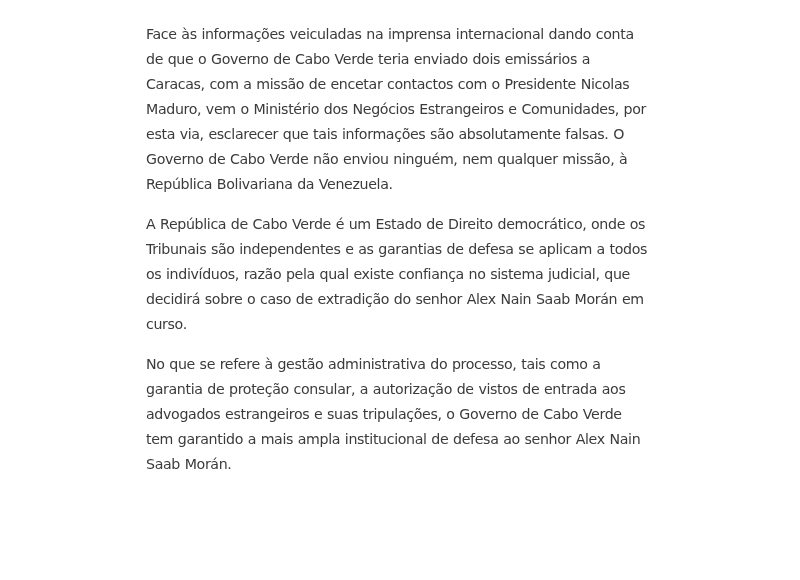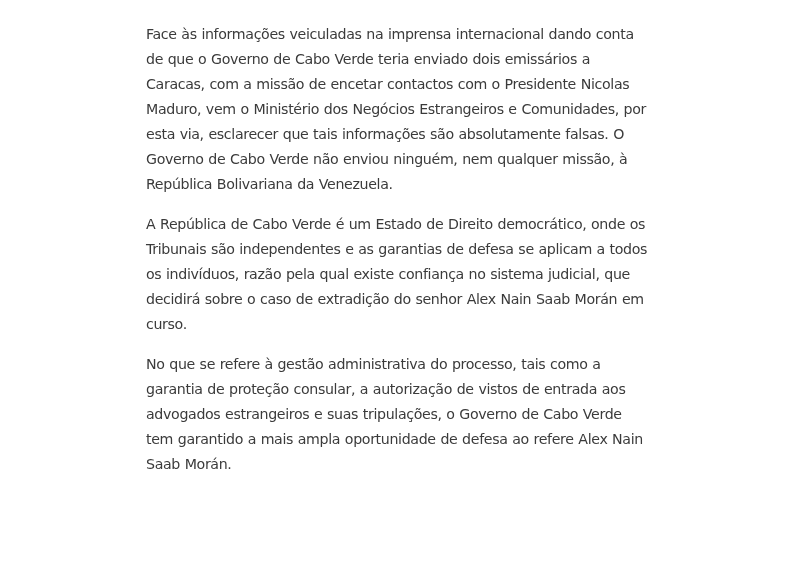--- a/index.html
+++ b/index.html
@@ -29,15 +29,15 @@
     margin: 0 16px 15px 0;
     padding: 0;
   }
 </style>
 </head>
 <body>
 
 <div class="article">
   <p>Face às informações veiculadas na imprensa internacional dando conta de que o Governo de Cabo Verde teria enviado dois emissários a Caracas, com a missão de encetar contactos com o Presidente Nicolas Maduro, vem o Ministério dos Negócios Estrangeiros e Comunidades, por esta via, esclarecer que tais informações são absolutamente falsas. O Governo de Cabo Verde não enviou ninguém, nem qualquer missão, à República Bolivariana da Venezuela.</p>
   <p>A República de Cabo Verde é um Estado de Direito democrático, onde os Tribunais são independentes e as garantias de defesa se aplicam a todos os indivíduos, razão pela qual existe confiança no sistema judicial, que decidirá sobre o caso de extradição do senhor Alex Nain Saab Morán em curso.</p>
-  <p>No que se refere à gestão administrativa do processo, tais como a garantia de proteção consular, a autorização de vistos de entrada aos advogados estrangeiros e suas tripulações, o Governo de Cabo Verde tem garantido a mais ampla oportunidade de defesa ao refere Alex Nain Saab Morán.</p>
+  <p>No que se refere à gestão administrativa do processo, tais como a garantia de proteção consular, a autorização de vistos de entrada aos advogados estrangeiros e suas tripulações, o Governo de Cabo Verde tem garantido a mais ampla institucional de defesa ao senhor Alex Nain Saab Morán.</p>
 
 </div>
 
 </body></html>

